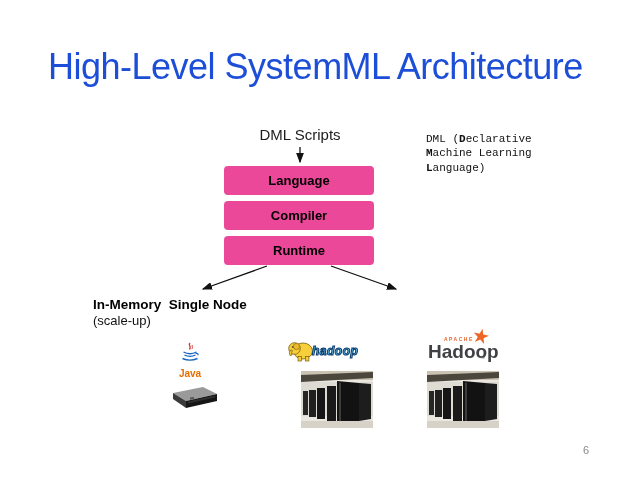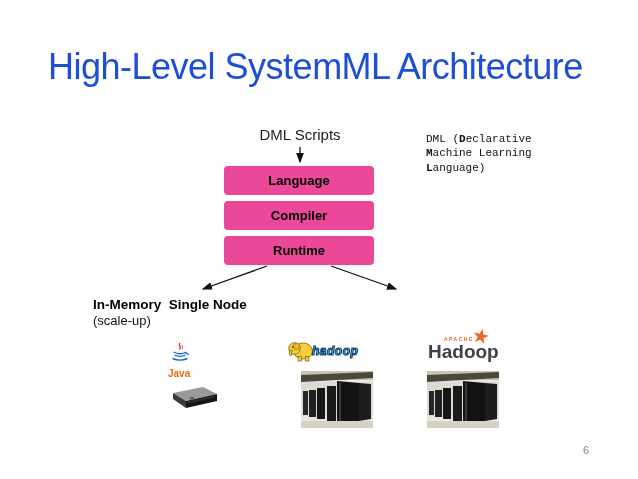--- a/index.html
+++ b/index.html
@@ -31,21 +31,21 @@
     background:#ec4899;border-radius:4px;
     display:flex;align-items:center;justify-content:center;
     font-size:13px;font-weight:700;color:#000;
   }
   .arrows{position:absolute;left:0;top:0;pointer-events:none;}
   .branch{position:absolute;width:200px;text-align:left;}
   .branch-left{left:93px;top:297px;}
   .branch-right{left:285px;top:297px;}
   .branch-title{font-size:13.5px;font-weight:700;white-space:pre;color:#000;}
   .branch-sub{font-size:13px;margin-top:1px;color:#111;}
-  .java-logo{position:absolute;left:168px;top:341px;width:44px;}
+  .java-logo{position:absolute;left:168px;top:341px;width:44px;text-align:center;}
   .java-label{font-size:10px;font-weight:600;color:#e76f00;margin-top:-1px;}
   .server{position:absolute;left:170px;top:384px;}
   .hadoop-logo{position:absolute;left:287px;top:336px;display:flex;align-items:center;}
   .hadoop-text{
     font-size:12px;font-weight:700;font-style:italic;letter-spacing:0.5px;
     color:#6ed3f7;-webkit-text-stroke:1.1px #0e3f70;
     margin-left:-2px;margin-top:2px;
   }
   .spark-logo{position:absolute;left:428px;top:333px;width:70px;height:32px;}
   .spark-apache{

